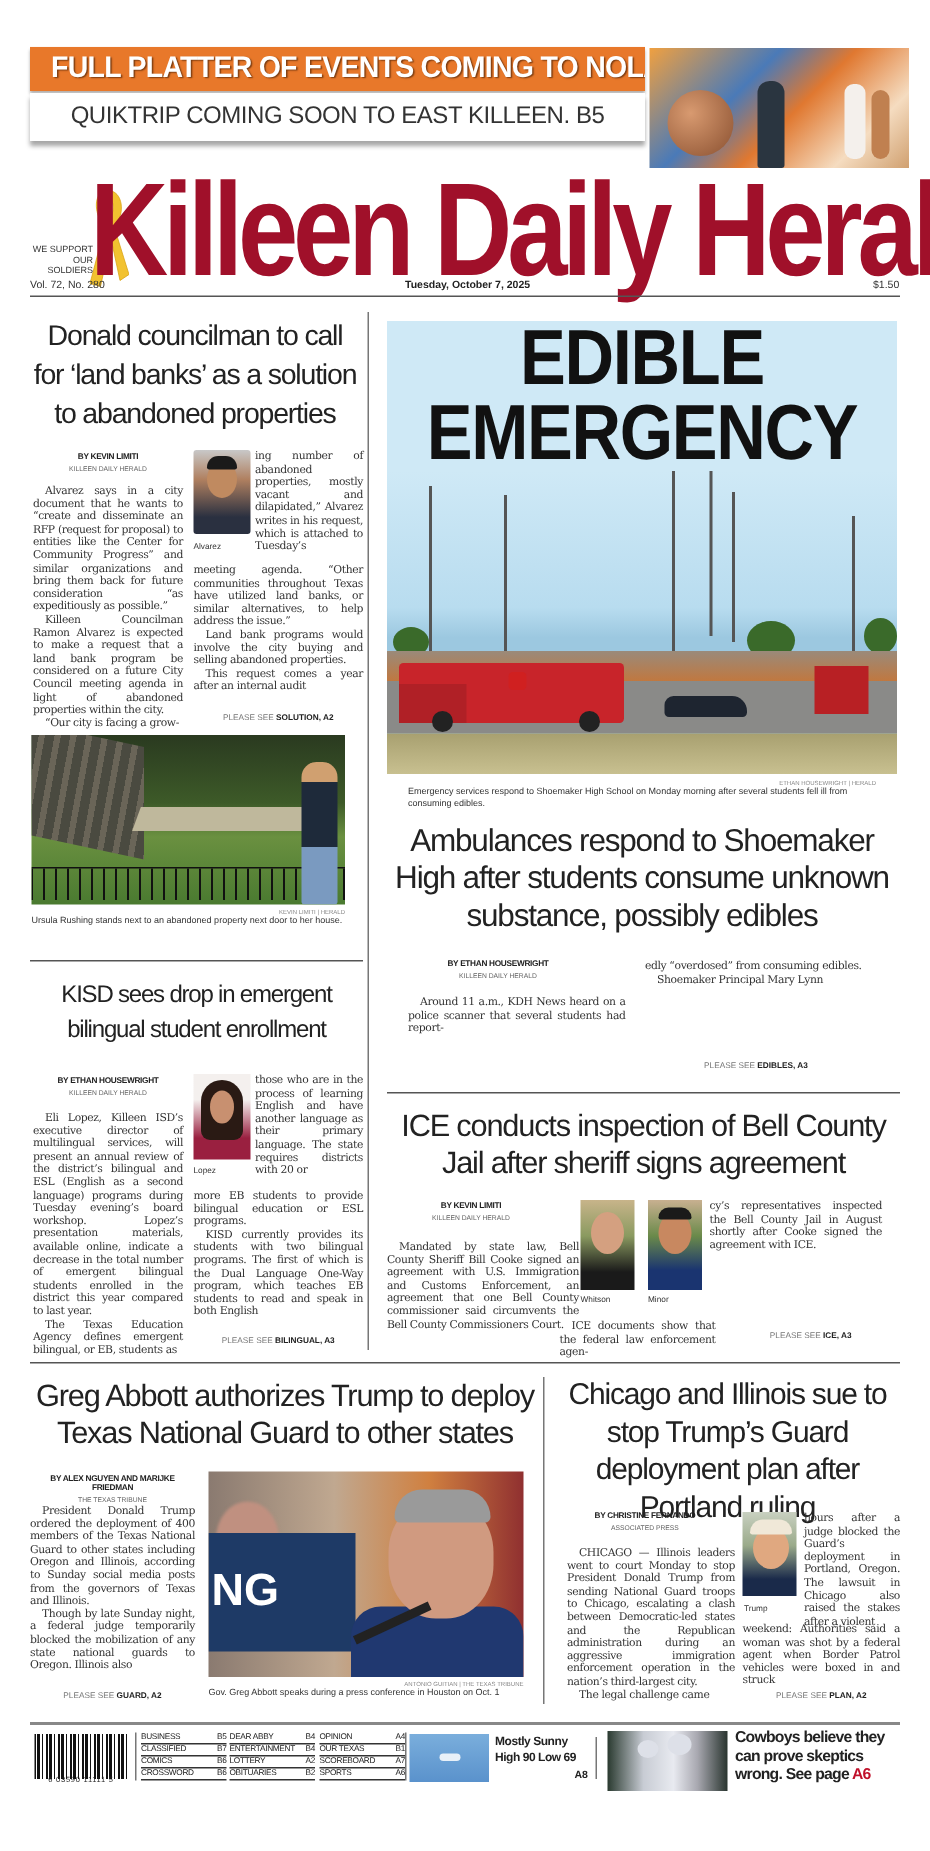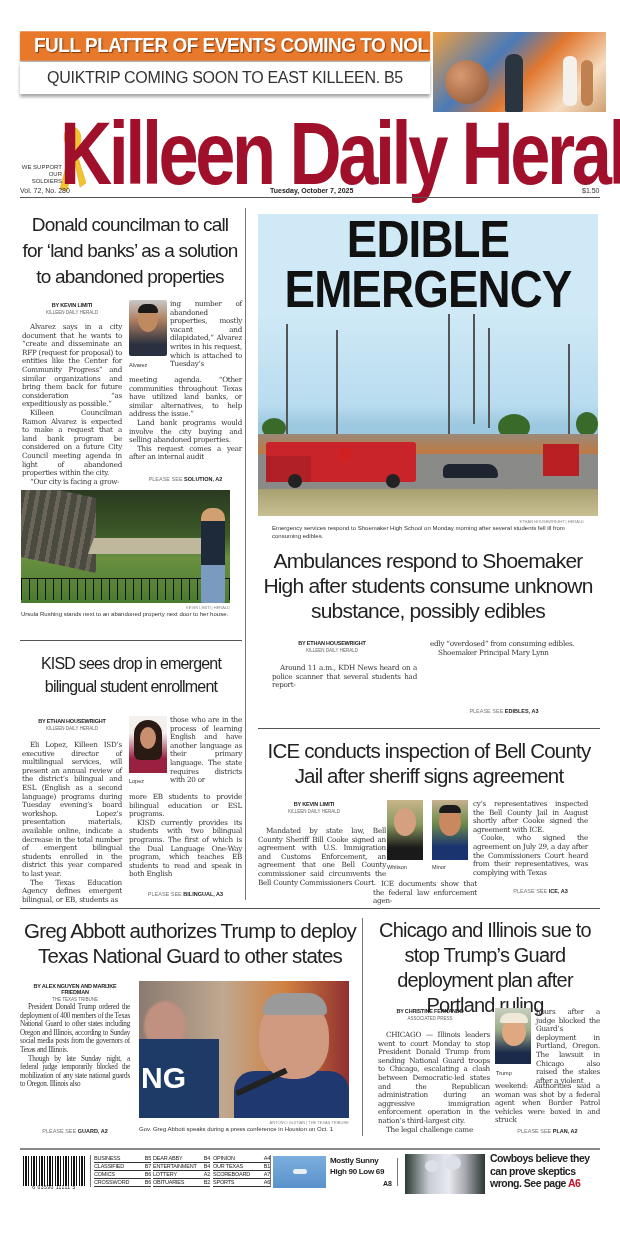--- a/index.html
+++ b/index.html
@@ -131,25 +131,25 @@
   #s4-cap1 { position: absolute; left: 387px; top: 864px; }
   #s4-cap2 { position: absolute; left: 432px; top: 864px; }
   #s4-body-b { position: absolute; left: 373px; top: 880px; width: 104px; }
   #s4-body-c { position: absolute; left: 461px; top: 800px; width: 115px; margin-left: 12px; }
   #s4-jump { position: absolute; left: 483px; top: 888px; width: 115px; }
   #rule-s4 { left: 20px; top: 908px; width: 580px; }
 
   
   #s5-hl { position: absolute; left: 20px; top: 918px; width: 340px; font-size: 20.5px; line-height: 25px; }
   #s5-by { position: absolute; left: 20px; top: 983px; width: 110px; }
-  #s5-body { position: absolute; left: 20px; top: 1003px; width: 110px; font-family: Liberation Serif, serif; }
+  #s5-body { position: absolute; left: 20px; top: 1003px; width: 110px; }
   #s5-jump { position: absolute; left: 20px; top: 1128px; width: 110px; }
   #s5-photo { position: absolute; left: 139px; top: 981px; width: 210px; height: 137px; overflow: hidden; background: linear-gradient(90deg,#8a7a70 0%,#c0a890 40%,#d08040 70%,#903030 100%); }
   #s5-photo .man1 { position:absolute; left:5px; top:20px; width:42px; height:50px; background:#c09080; border-radius:50%; filter: blur(1px); }
-  #s5-photo .sign { position:absolute; left:0; top:58px; width:80px; height:79px; background:#1e3a66; }
+  #s5-photo .sign { position:absolute; left:0; top:41px; width:98px; height:79px; background:#1e3a66; }
   #s5-photo .sign span { position:absolute; left:2px; top:22px; color:#fff; font-family:"Liberation Sans",sans-serif; font-weight:bold; font-size:30px; }
   #s5-photo .abbott-head { position:absolute; left:120px; top:18px; width:70px; height:80px; background:#d09a80; border-radius:45%; }
   #s5-photo .abbott-hair { position:absolute; left:124px; top:12px; width:64px; height:22px; background:#9a9a9a; border-radius:30px 30px 6px 6px; }
   #s5-photo .abbott-suit { position:absolute; left:95px; top:90px; width:115px; height:50px; background:#203870; border-radius: 20px 20px 0 0; }
   #s5-photo .mic { position:absolute; left:95px; top:98px; width:55px; height:6px; background:#222; transform: rotate(-25deg); }
   #s5-credit { position: absolute; left: 139px; top: 1120px; width: 210px; }
   #s5-cut { position: absolute; left: 139px; top: 1126px; width: 220px; }
   #vrule-mid { left: 362px; top: 918px; height: 218px; }
 
   
@@ -327,21 +327,20 @@
     <div class="face"></div>
     <div class="hair"></div>
   </div>
 <div id="s4-cap1" class="mugcap">Whitson</div>
 <div id="s4-cap2" class="mugcap">Minor</div>
 <div id="s4-body-b" class="body">
     <p>ICE documents show that the federal law enforcement agen-</p>
   </div>
 <div id="s4-body-c" class="body">
   <p style="text-indent:0">cy’s representatives inspected the Bell County Jail in August shortly after Cooke signed the agreement with ICE.</p>
-  <p>Cooke, who signed the agreement on July 29, a day after the Commissioners Court heard from their representatives, was complying with Texas</p>
 </div>
 <div id="s4-jump" class="jump"><span>PLEASE SEE</span> <b>ICE, A3</b></div>
 <div id="rule-s4" class="hrule"></div>
 
 <div id="s5-hl" class="hl">Greg Abbott authorizes Trump to deploy Texas National Guard to other states</div>
 <div id="s5-by">
   <div class="byline">BY ALEX NGUYEN AND MARIJKE FRIEDMAN</div>
   <div class="affil">THE TEXAS TRIBUNE</div>
 </div>
 <div id="s5-body" class="body">

